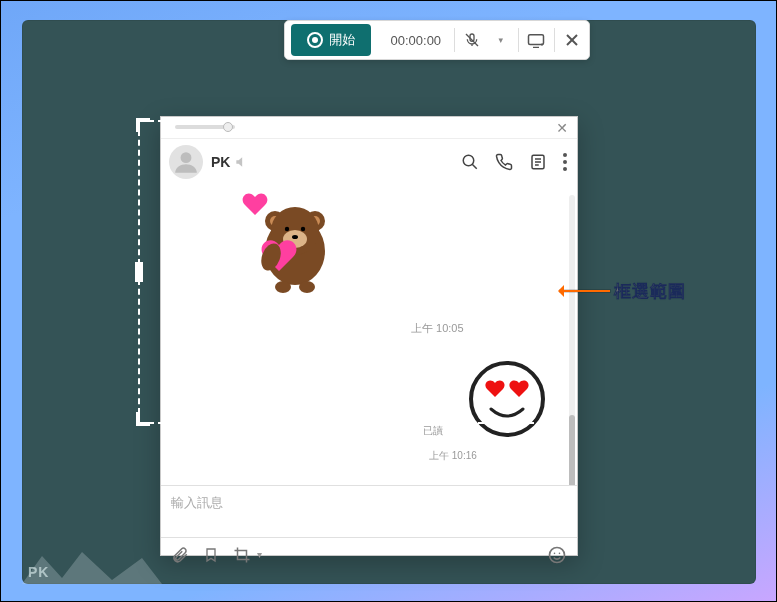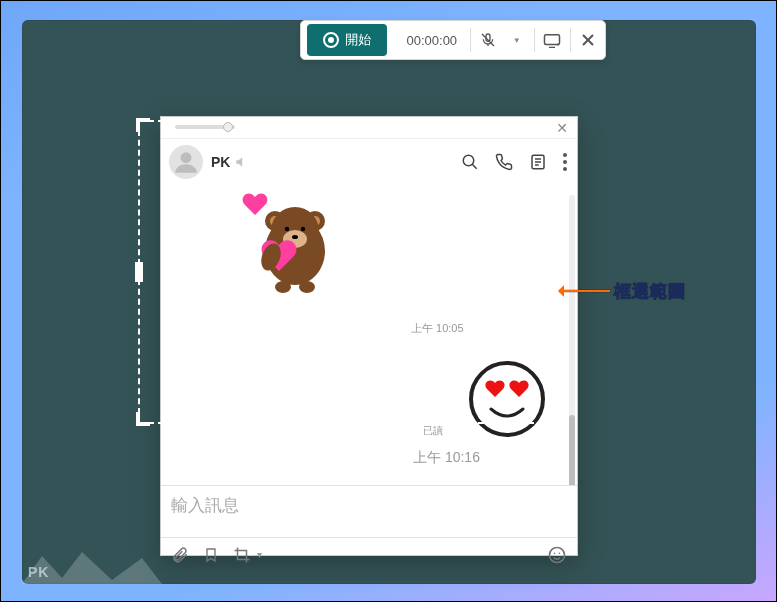--- a/index.html
+++ b/index.html
@@ -30,21 +30,21 @@
   }
   .watermark{
     position:absolute;left:28px;bottom:22px;
     font-weight:800;font-size:14px;color:#e6f7f7;opacity:.6;
     letter-spacing:1px;
   }
 
   
   .rec-bar{
     position:absolute;
-    top:20px;left:300px;
+    top:20px;left:284px;
     width:306px;height:40px;
     background:#fff;
     border:1px solid #d7d7d7;
     border-radius:5px;
     display:flex;align-items:center;
     gap:0;
     box-shadow:0 2px 6px rgba(0,0,0,.15);
   }
   .rec-start{
     width:84px;height:32px;margin:4px 6px;
@@ -94,26 +94,26 @@
   .chat-actions{margin-left:auto;display:flex;gap:16px;color:#555;}
   .chat-actions div{cursor:pointer;}
 
   .chat-body{
     position:relative;height:300px;overflow:hidden;
   }
   .sticker-bear{position:absolute;left:78px;top:6px;width:100px;height:110px;}
   .ts1{position:absolute;left:250px;top:136px;font-size:11px;color:#999;}
   .sticker-emoji{position:absolute;right:30px;top:174px;width:80px;height:80px;}
   .read{position:absolute;left:262px;top:239px;font-size:10px;color:#999;}
-  .ts2{position:absolute;left:252px;top:264px;font-size:14px;color:#999;}
+  .ts2{position:absolute;left:268px;top:264px;font-size:10px;color:#999;}
   .scrollbar-track{position:absolute;right:2px;top:10px;width:6px;height:290px;background:#eee;border-radius:3px;}
   .scrollbar-thumb{position:absolute;right:2px;top:230px;width:6px;height:80px;background:#bdbdbd;border-radius:3px;}
 
   .chat-input-area{
-    border-top:1px solid #e0e0e0;height:52px;padding:8px 10px;color:#aaa;font-size:17px;
+    border-top:1px solid #e0e0e0;height:52px;padding:8px 10px;color:#aaa;font-size:13px;
   }
   .chat-bottom{
     border-top:1px solid #e0e0e0;height:34px;display:flex;align-items:center;padding:0 10px;gap:14px;color:#888;
   }
   .chat-bottom .right{margin-left:auto;}
 
   
   .selection{
     position:absolute;
     left:138px;top:120px;
@@ -135,21 +135,21 @@
 
   
   .anno-arrow{
     position:absolute;left:560px;top:290px;width:50px;height:2px;background:#ff6a00;
     box-shadow:0 0 0 1px rgba(0,0,0,.15);
   }
   .anno-arrow::before{
     content:"";position:absolute;left:-8px;top:-5px;border:6px solid transparent;border-right-color:#ff6a00;
   }
   .anno-label{
-    position:absolute;left:614px;top:280px;font-size:17px;font-weight:700;color:#a16207;
+    position:absolute;left:614px;top:280px;font-size:17px;font-weight:400;color:#737373;
     -webkit-text-stroke:1px #1a2a5a;
     text-shadow:0 0 2px rgba(0,0,0,.2);
     letter-spacing:1px;
   }
 </style>
 </head>
 <body>
 
 <div class="outer-frame"></div>
 <div class="desk-dark"></div>

